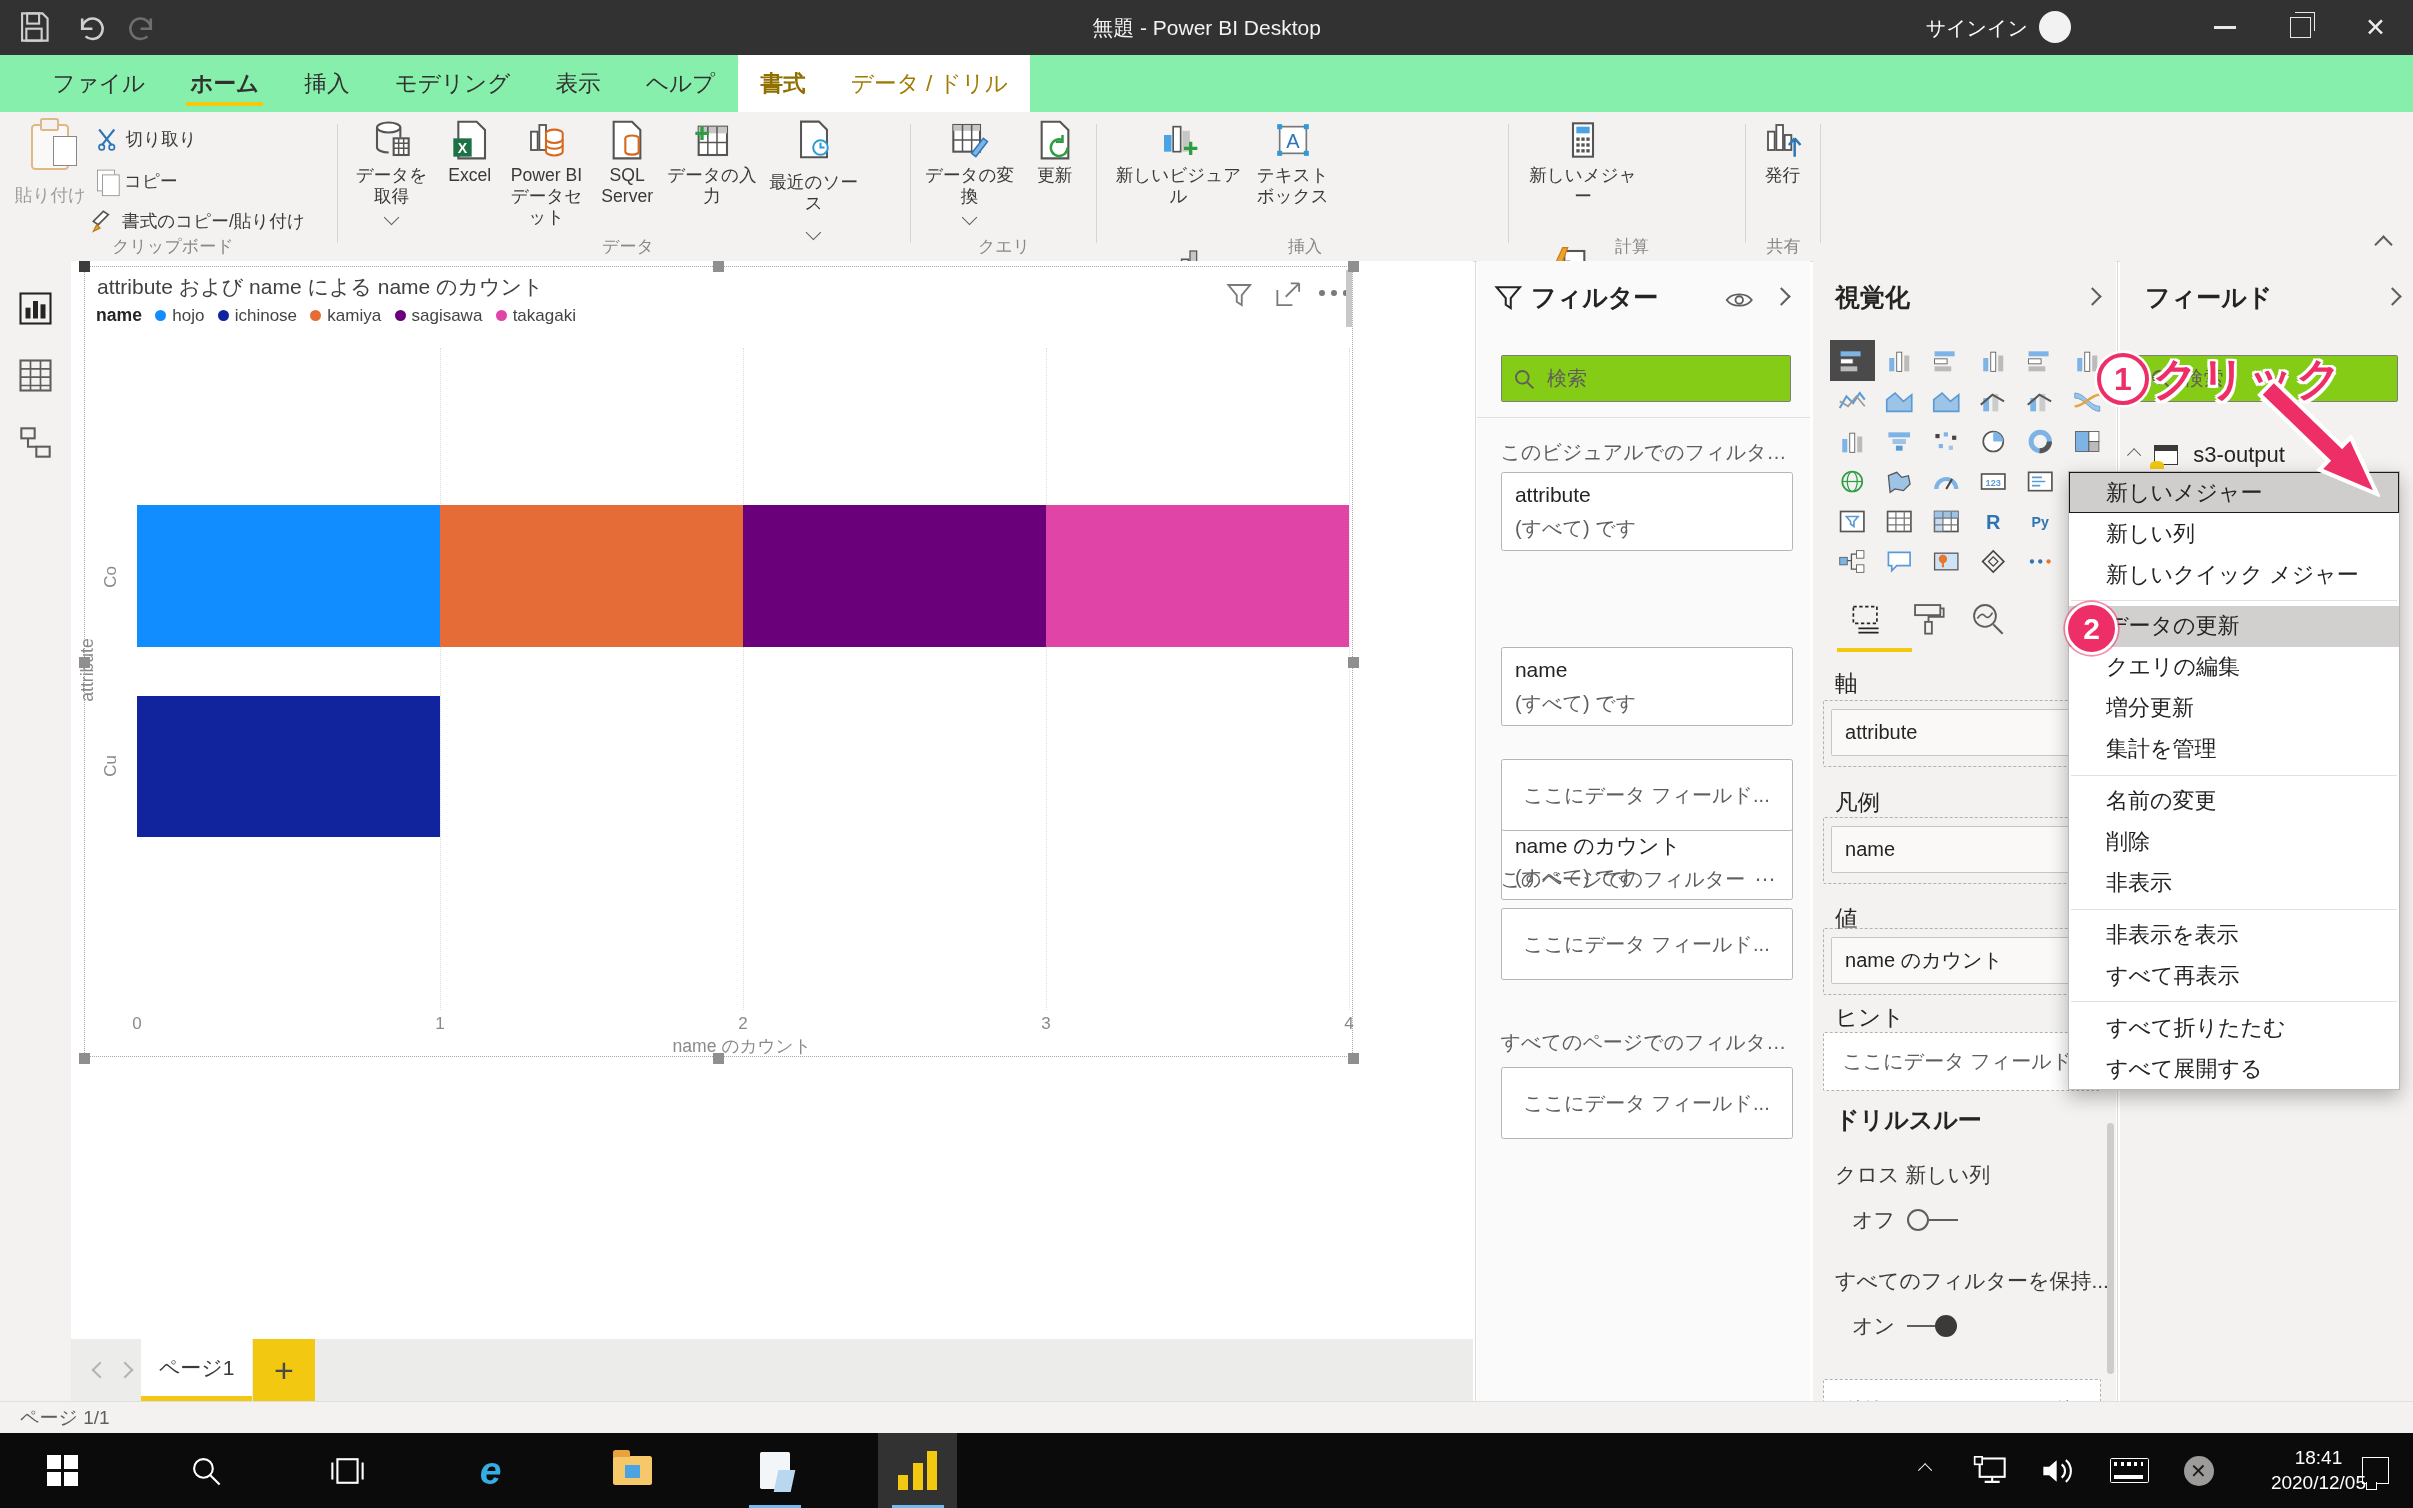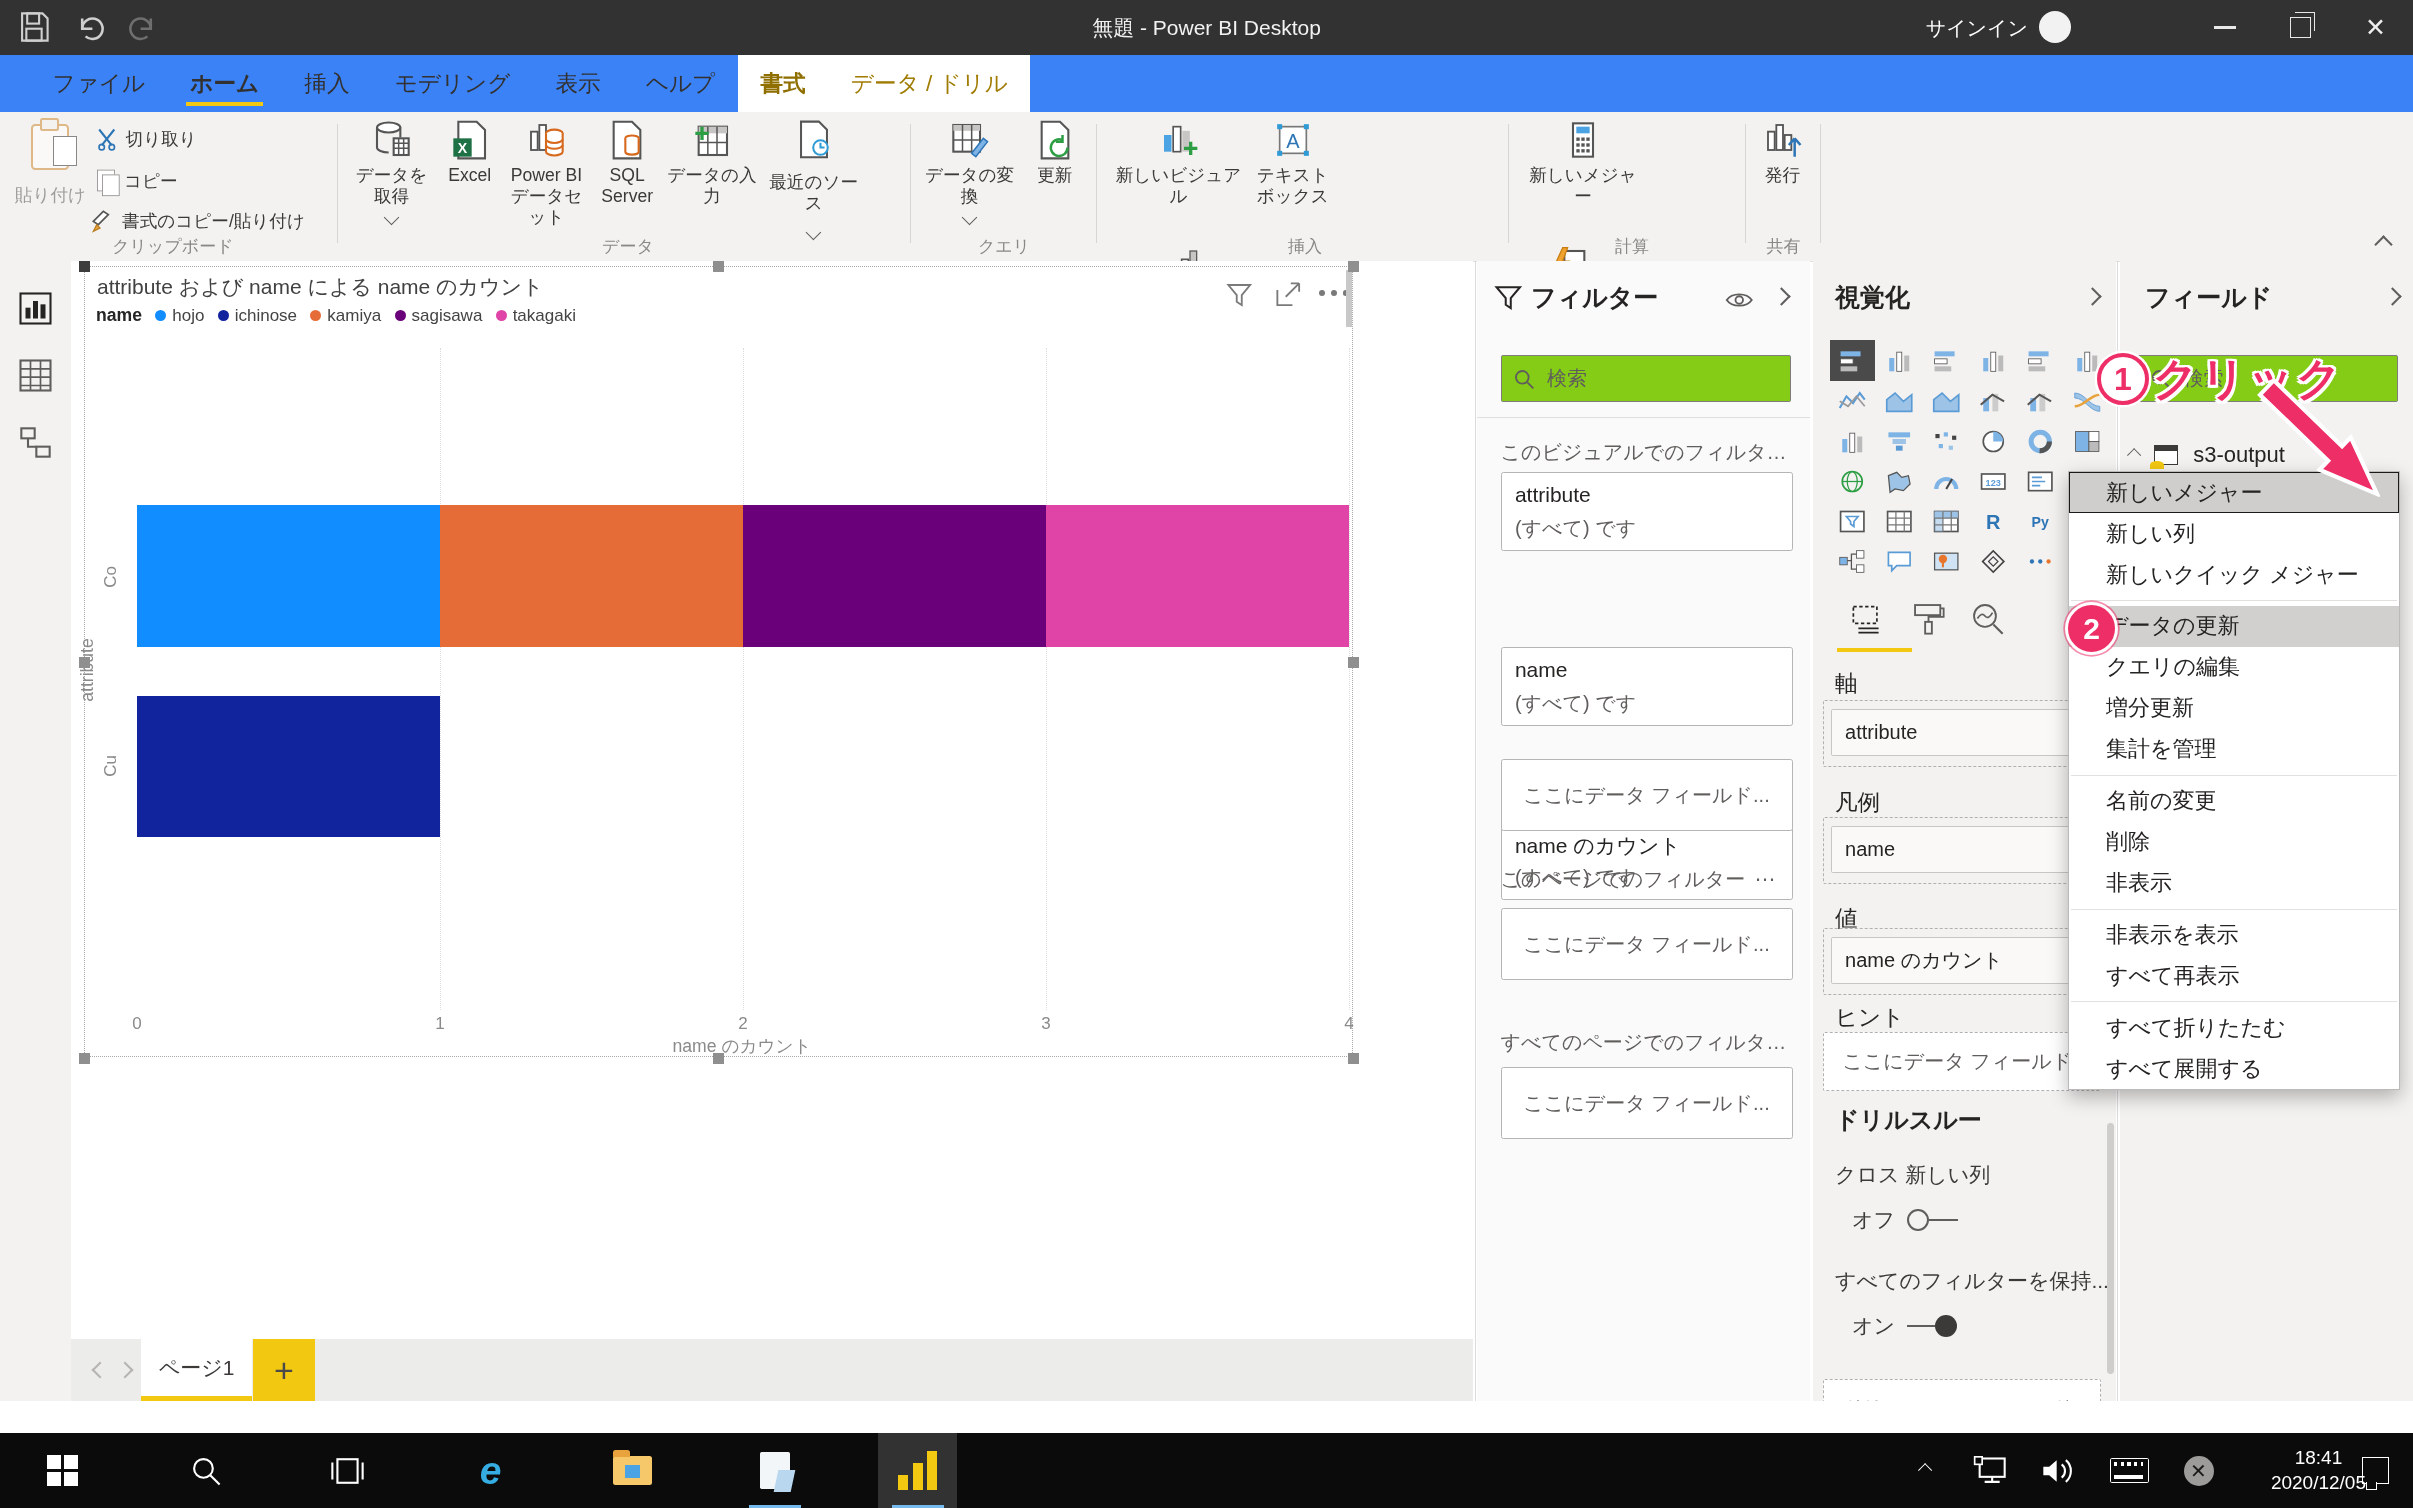--- a/index.html
+++ b/index.html
@@ -14,21 +14,21 @@
   .tb-ic{top:10px;width:34px;height:34px;}
   #signin{right:385px;top:15px;font-size:20px;color:#fff;}
   #avatar{right:342px;top:11px;width:32px;height:32px;border-radius:50%;background:#f2f2f2;}
   .winbtn{top:0;width:75px;height:55px;display:flex;align-items:center;justify-content:center;color:#eee;}
   #min-btn{right:151px;} #restore-btn{right:75px;} #close-btn{right:0;font-size:25px;}
   #min-glyph{width:22px;height:2.5px;background:#e8e8e8;}
   #restore-glyph{width:18.4px;height:18.4px;border:1.7px solid #e8e8e8;position:relative;}
   #restore-glyph:before{content:"";position:absolute;left:4.2px;top:-6.7px;width:18.4px;height:18.4px;border:1.7px solid #e8e8e8;border-left:none;border-bottom:none;}
 
   
-  #tabstrip{left:0;top:55px;width:2413px;height:57px;background:#3b82f6;display:flex;align-items:stretch;padding-left:30px;box-sizing:border-box;}
+  #tabstrip{left:0;top:55px;width:2413px;height:57px;background:#86efac;display:flex;align-items:stretch;padding-left:30px;box-sizing:border-box;}
   .tab{display:flex;align-items:center;padding:0 22.6px;font-size:22.6px;color:#323130;position:relative;cursor:default;}
   .tab.active{font-weight:bold;}
   .tab.active:after{content:"";position:absolute;left:18.4px;right:18.4px;bottom:5.9px;height:4.2px;background:#F2C811;}
   .tab.ctx{background:#fff;color:#a07c03;}
   .tab.ctxb{font-weight:bold;color:#8e6f00;}
 
   
   #ribbon{left:0;top:112px;width:2413px;height:149px;background:#f3f2f1;border-bottom:0.8px solid #e1dfdd;}
   .rgroup{position:absolute;top:0;height:149px;}
   .glabel{position:absolute;bottom:3.4px;left:0;right:0;text-align:center;font-size:17px;color:#8a8886;}
@@ -877,20 +877,23 @@
 
   <div class="abs ann" id="ann1">
     <div id="ann1-num">1</div>
     <div id="ann1-lab" class="pk">クリック</div>
   </div>
   <svg class="abs" id="ann1-arrow" width="159" height="50" viewBox="0 0 190 60">
     <path d="M2 18 L116 18 L116 3 L186 30 L116 57 L116 42 L2 42 Z" fill="#EE2E67" stroke="#fff" stroke-width="5"></path>
   </svg>
   <div class="abs ann" id="ann2">2</div>
 
+  <div class="abs" id="statusbar">
+    <span>ページ 1/1</span>
+  </div>
 
   <div class="abs" id="taskbar">
     <div class="tb-item" style="left:25px;">
         <div id="start-ic">
           <div></div>
           <div></div>
           <div></div>
           <div></div>
         </div>
       </div>

